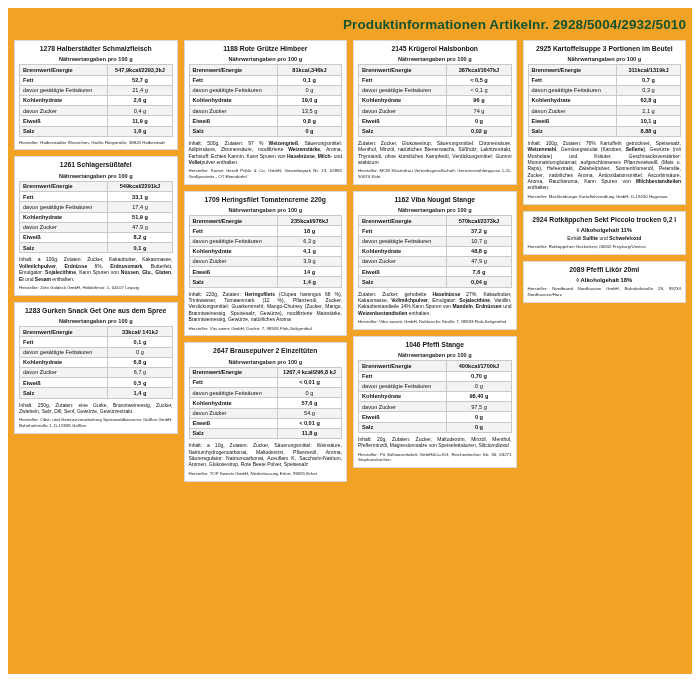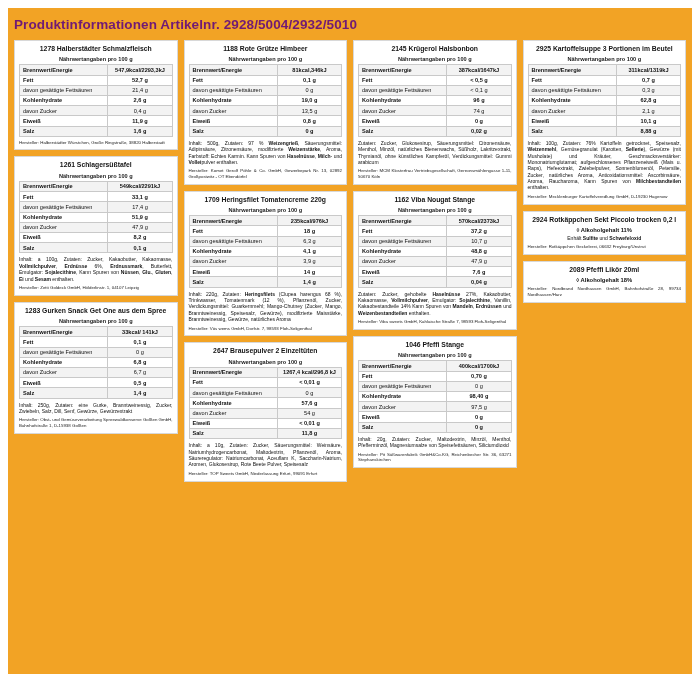--- a/index.html
+++ b/index.html
@@ -17,24 +17,24 @@
   }
   .sheet{
     position:absolute;
     left:8px;top:8px;
     width:684px;height:666px;
     background:#f2a325;
     box-sizing:border-box;
     padding:6px 6px 0 6px;
   }
   .doc-title{
-    text-align:left;
+    text-align:right;
     font-size:13.5px;
     font-weight:bold;
-    color:#701a75;
+    color:#14532d;
     letter-spacing:.1px;
     margin:4px 0 7px 0;
     line-height:1.1;
   }
   .columns{
     display:flex;
     gap:6px;
     align-items:flex-start;
   }
   .col{

